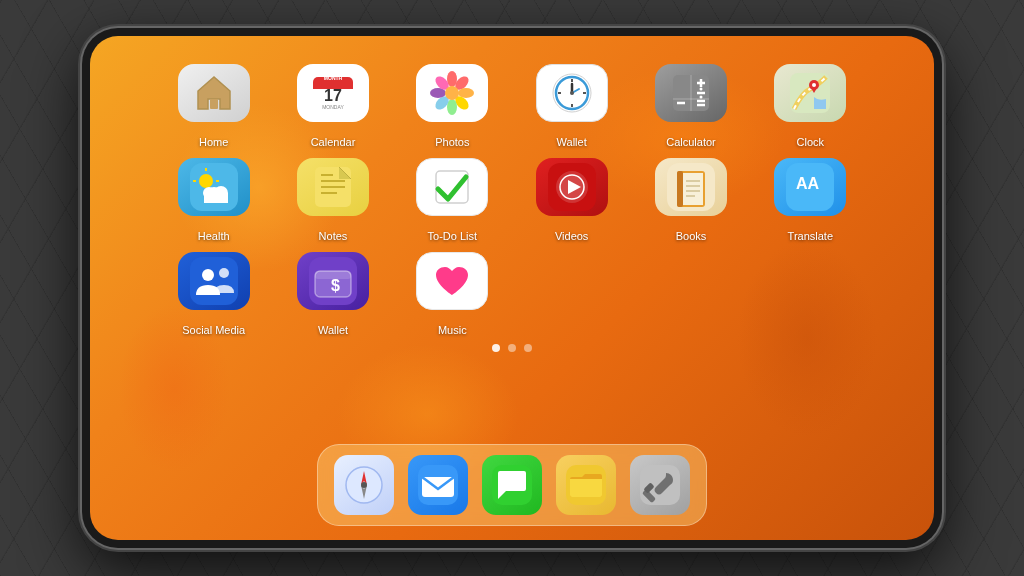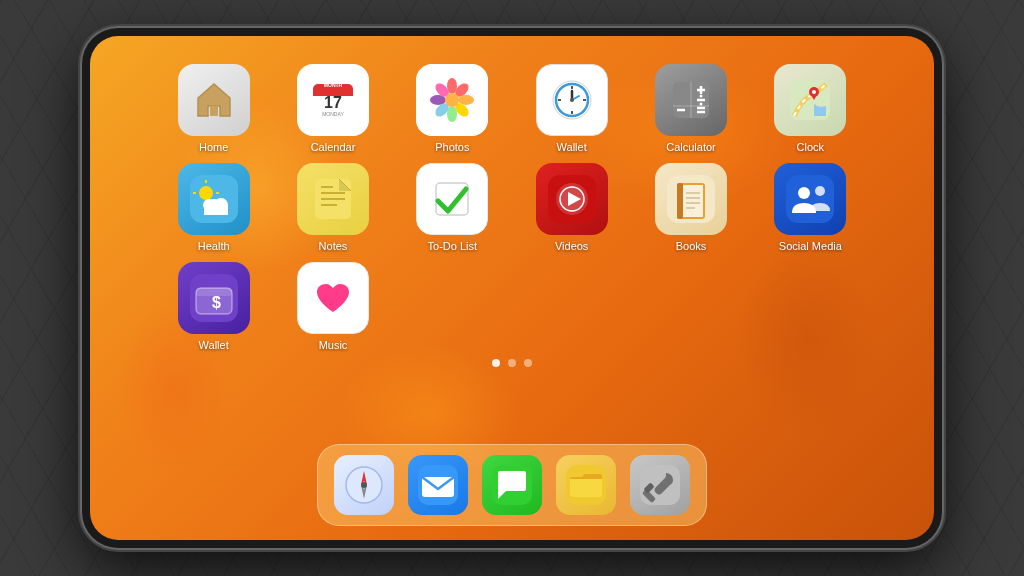--- a/index.html
+++ b/index.html
@@ -86,35 +86,35 @@
 
     .app-item {
       display: flex;
       flex-direction: column;
       align-items: center;
       cursor: pointer;
     }
 
     .app-icon {
       width: 72px;
-      height: 72px;
+      height: 58px;
       border-radius: 16px;
       display: flex;
       align-items: center;
       justify-content: center;
       font-size: 32px;
       position: relative;
       overflow: hidden;
       flex-shrink: 0;
     }
 
     .app-label {
       color: white;
       font-size: 11px;
-      margin-top: 5px;
+      margin-top: 14px;
       text-align: left;
       text-shadow: 0 1px 3px rgba(0,0,0,0.6);
       white-space: nowrap;
       font-weight: 500;
     }
 
     
     .icon-home { background: linear-gradient(145deg, #f0f0f0, #d0d0d0); }
     .icon-calendar { background: white; }
     .icon-photos { background: white; }
@@ -393,20 +393,29 @@
 
               <line x1="19" y1="18" x2="33" y2="18" stroke="#d0c090" stroke-width="1.5"></line>
               <line x1="19" y1="23" x2="33" y2="23" stroke="#d0c090" stroke-width="1.5"></line>
               <line x1="19" y1="28" x2="33" y2="28" stroke="#d0c090" stroke-width="1.5"></line>
               <line x1="19" y1="33" x2="28" y2="33" stroke="#d0c090" stroke-width="1.5"></line>
             </svg>
           </div>
           <span class="app-label">Books</span>
         </div>
 
+        <div class="app-item">
+          <div class="app-icon icon-translate">
+            <svg viewBox="0 0 48 48" fill="none">
+              <rect x="0" y="0" width="48" height="48" rx="12" fill="#4ab8f8"></rect>
+              <text x="10" y="26" font-family="sans-serif" font-size="16" font-weight="bold" fill="white">AA</text>
+            </svg>
+          </div>
+          <span class="app-label">Translate</span>
+        </div>
 
         <div class="app-item">
           <div class="app-icon icon-social">
             <svg viewBox="0 0 48 48" fill="none">
               <rect x="0" y="0" width="48" height="48" rx="12" fill="#2060d8"></rect>
 
               <circle cx="18" cy="18" r="6" fill="white"></circle>
               <path d="M6 38 Q6 28 18 28 Q30 28 30 38" fill="white"></path>
               <circle cx="34" cy="16" r="5" fill="rgba(255,255,255,0.8)"></circle>
               <path d="M24 36 Q24 28 34 28 Q44 28 44 36" fill="rgba(255,255,255,0.8)"></path>

